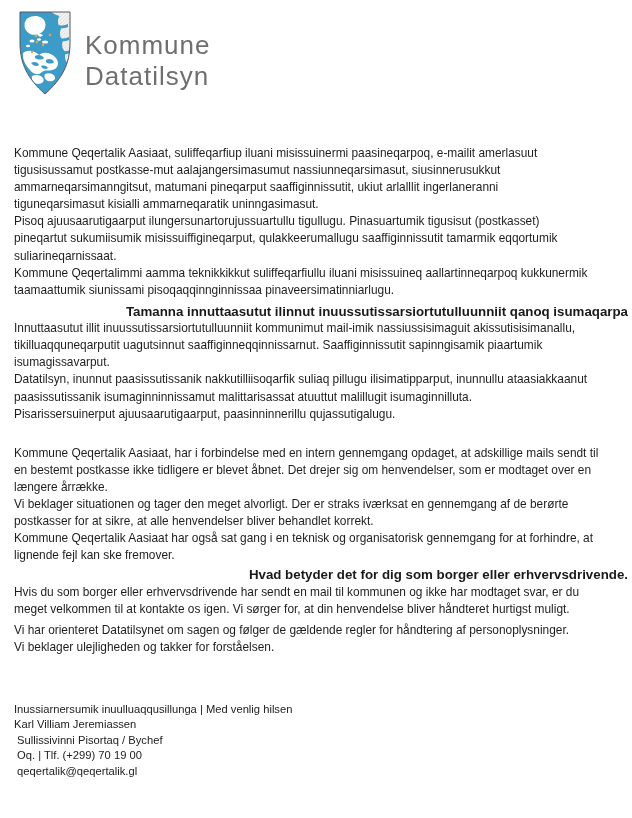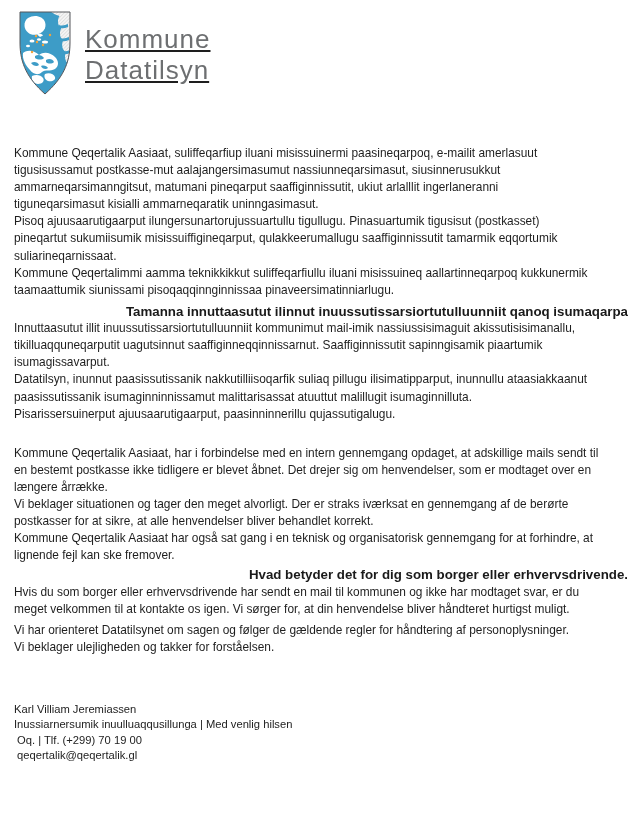--- a/index.html
+++ b/index.html
@@ -9,25 +9,24 @@
     background: #ffffff;
     font-family: "Liberation Sans", sans-serif;
     color: #1e1e1e;
     overflow: hidden;
   }
   .page { width: 632px; height: 818px; position: relative; }
 
   
   .logo-row {
     display: flex;
-    align-items: flex-start;
+    align-items: center;
     padding: 10px 0 0 17px;
     gap: 12px;
     height: 87px;
-    text-decoration: underline;
   }
   .crest { flex: 0 0 auto; display: block; }
   .wordmark {
     margin-top: 14px;
     font-size: 26px;
     line-height: 31px;
     font-weight: 300;
     letter-spacing: 1px;
     color: #6d6f71;
   }
@@ -145,19 +144,20 @@
     <h2 class="heading tight">Hvad betyder det for dig som borger eller erhvervsdrivende.</h2>
 
     <p class="para">Hvis du som borger eller erhvervsdrivende har sendt en mail til kommunen og ikke har modtaget svar, er du
 meget velkommen til at kontakte os igen. Vi sørger for, at din henvendelse bliver håndteret hurtigst muligt.</p>
 
     <p class="para gap-sm">Vi har orienteret Datatilsynet om sagen og følger de gældende regler for håndtering af personoplysninger.
 Vi beklager ulejligheden og takker for forståelsen.</p>
   </main>
 
   <footer class="signature">
+    <div>Inussiarnersumik inuulluaqqusillunga | Med venlig hilsen</div>
     <div>Karl Villiam Jeremiassen</div>
-    <div>Inussiarnersumik inuulluaqqusillunga | Med venlig hilsen</div>
+    <div class="ind">Sullissivinni Pisortaq / Bychef</div>
     <div class="ind">Oq. | Tlf. (+299) 70 19 00</div>
     <div class="ind">qeqertalik@qeqertalik.gl</div>
   </footer>
 
 </div>
 
 </body></html>

